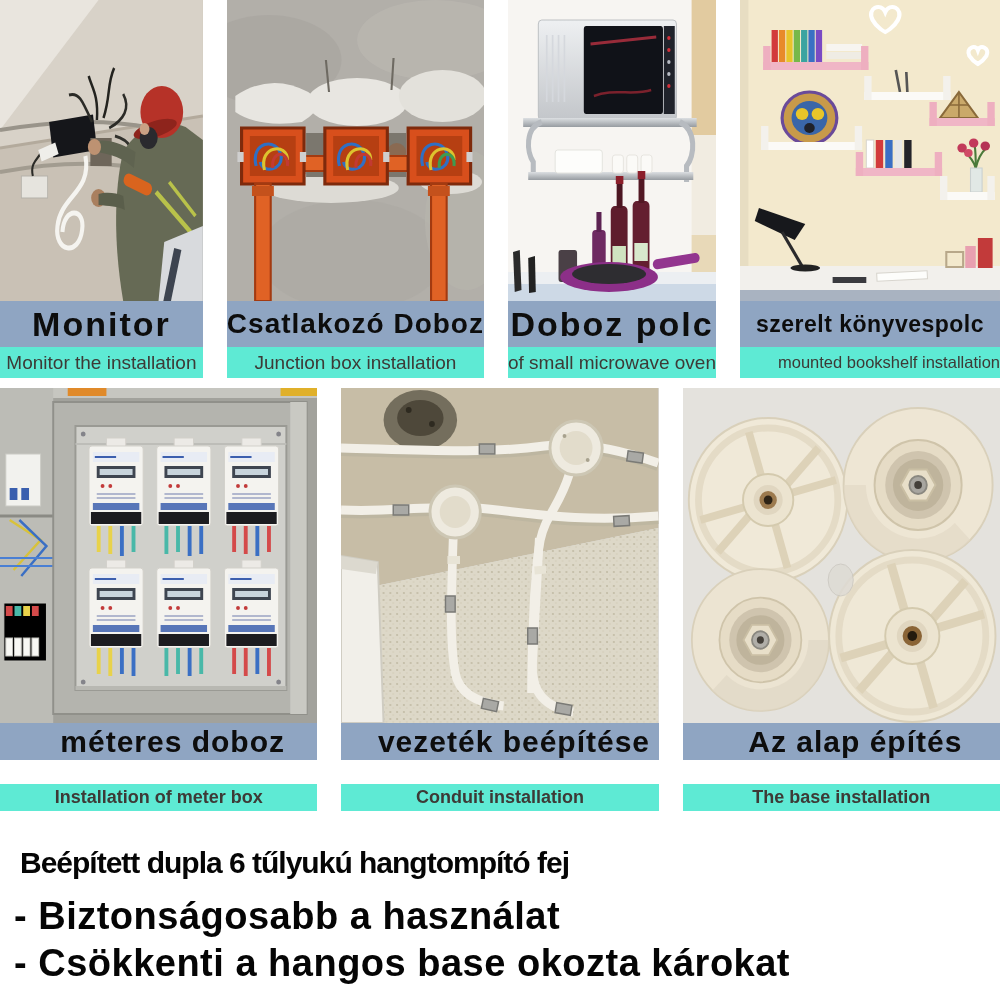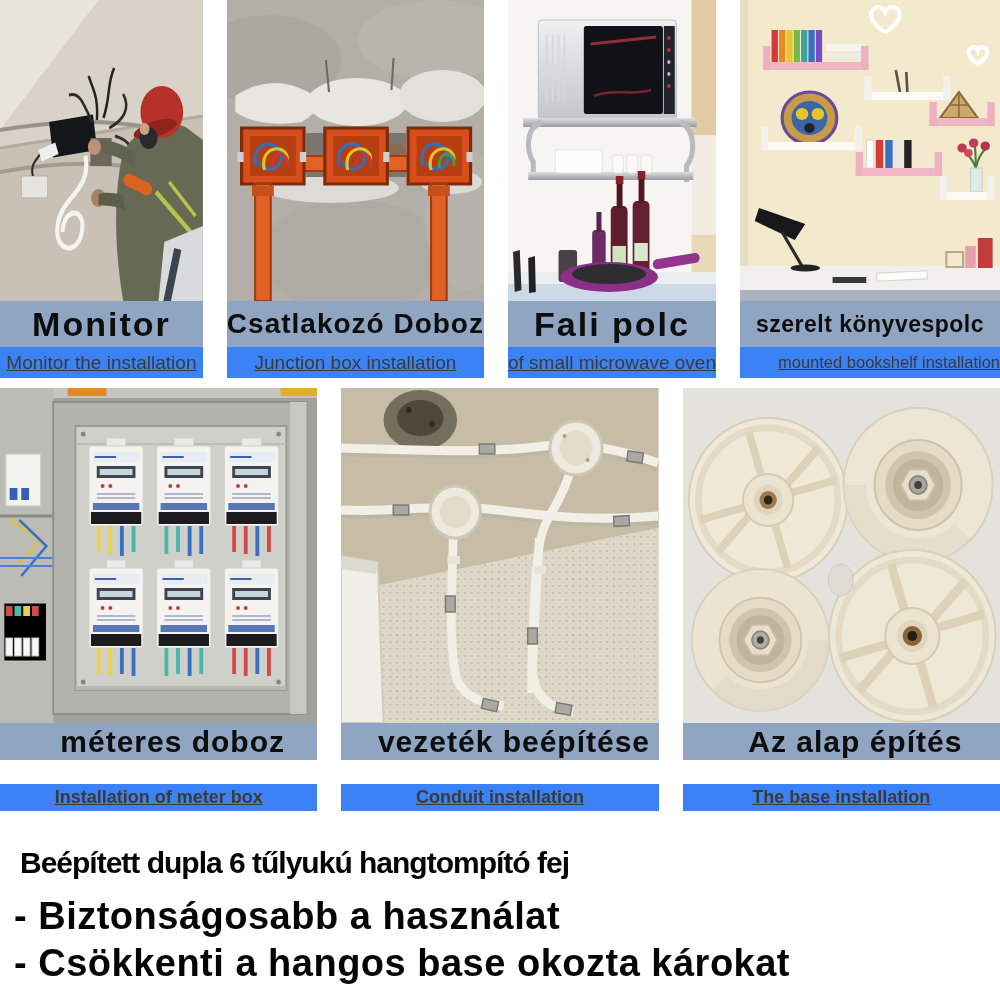--- a/index.html
+++ b/index.html
@@ -17,23 +17,23 @@
   .row2 .photo{height:335px;}
   .photo svg{display:block;width:100%;height:100%;}
   .cap-blue{
     background:#8fa5c2;color:#0d0d0d;font-weight:bold;
     display:flex;align-items:center;justify-content:center;
     text-align:center;white-space:nowrap;
   }
   .row1 .cap-blue{height:46px;}
   .row2 .cap-blue{height:37px;}
   .cap-gray{
-    background:#3b82f6;color:#3d3a36;
+    background:#5eead4;color:#3d3a36;
     display:flex;align-items:center;justify-content:center;
-    text-align:center;white-space:nowrap;text-decoration:underline;
+    text-align:center;white-space:nowrap;
   }
   .row1 .cap-gray{height:31px;font-size:19px;font-weight:500;}
   .row2 .cap-gray{height:27px;font-size:18px;font-weight:700;margin-top:24px;}
   .fs34{font-size:34px;letter-spacing:2px;}
   .fs28{font-size:28px;letter-spacing:1px;}
   .fs23{font-size:23px;letter-spacing:.5px;}
   .fs30{font-size:30px;letter-spacing:1px;padding-left:28px;}
   .sub-sm{font-size:16.5px !important;padding-left:38px;}
   .footer{padding:22px 8px 0 8px;color:#000;}
   .headline{
@@ -198,21 +198,21 @@
           <rect x="150" y="243" width="16" height="18" fill="#d8e8cc"></rect>
           <rect x="60" y="250" width="22" height="32" rx="3" fill="#4a4046"></rect>
           <polygon points="6,252 14,250 16,290 8,292" fill="#2a2a2a"></polygon>
           <polygon points="24,258 32,256 33,292 25,293" fill="#222222"></polygon>
           <ellipse cx="120" cy="277" rx="58" ry="15" fill="#8c2f88"></ellipse>
           <ellipse cx="120" cy="274" rx="44" ry="10" fill="#2e2d31"></ellipse>
           <rect x="172" y="260" width="56" height="10" rx="5" fill="#93358f" transform="rotate(-8 172 265)"></rect>
         </svg>
       </div>
       <figcaption>
-        <div class="cap-blue fs34">Fali polc</div>
+        <div class="cap-blue fs34">Doboz polc</div>
         <div class="cap-gray">of small microwave oven</div>
       </figcaption>
     </figure>
 
     <figure class="tile">
       <div class="photo">
         <svg viewBox="0 0 247 301" preserveAspectRatio="none">
           <rect width="247" height="301" fill="#f3e9cd"></rect>
           <rect width="8" height="301" fill="#e7ddc2"></rect>
           <rect y="266" width="247" height="25" fill="#f2f0ec"></rect>

